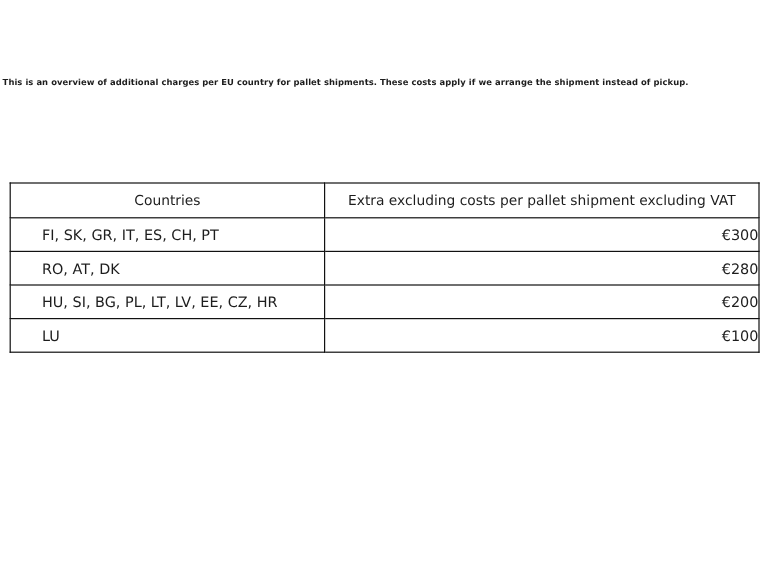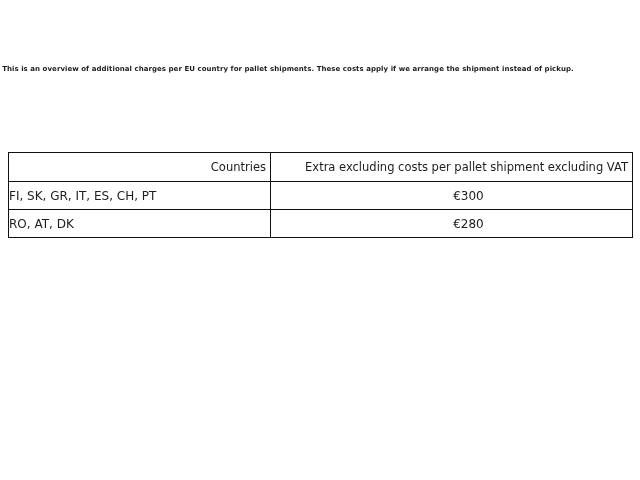--- a/index.html
+++ b/index.html
@@ -41,27 +41,27 @@
     border: 1px solid var(--border);
     font-size: 12px;
     font-weight: normal;
     color: var(--text);
     white-space: nowrap;
     overflow: hidden;
     vertical-align: middle;
   }
   .charges th {
     height: 29px;
-    text-align: right;
+    text-align: center;
     padding: 0 4px;
     font-size: 11.5px;
   }
   .charges td { height: 28px; }
-  .charges td.col-countries { text-align: left; }
-  .charges td.col-cost      { padding-left: 34px; text-align: center; }
+  .charges td.col-countries { padding-left: 26px; text-align: left; }
+  .charges td.col-cost      { padding-left: 34px; text-align: right; }
 </style>
 </head>
 <body>
 
 <div class="page">
 
   <div class="intro">This is an overview of additional charges per EU country for pallet shipments. These costs apply if we arrange the shipment instead of pickup.</div>
 
   <table class="charges">
     <colgroup>
@@ -76,16 +76,24 @@
     </thead>
     <tbody>
         <tr>
           <td class="col-countries">FI, SK, GR, IT, ES, CH, PT</td>
           <td class="col-cost">€300</td>
         </tr>
         <tr>
           <td class="col-countries">RO, AT, DK</td>
           <td class="col-cost">€280</td>
         </tr>
+        <tr>
+          <td class="col-countries">HU, SI, BG, PL, LT, LV, EE, CZ, HR</td>
+          <td class="col-cost">€200</td>
+        </tr>
+        <tr>
+          <td class="col-countries">LU</td>
+          <td class="col-cost">€100</td>
+        </tr>
       </tbody>
   </table>
 
 </div>
 
 </body></html>

